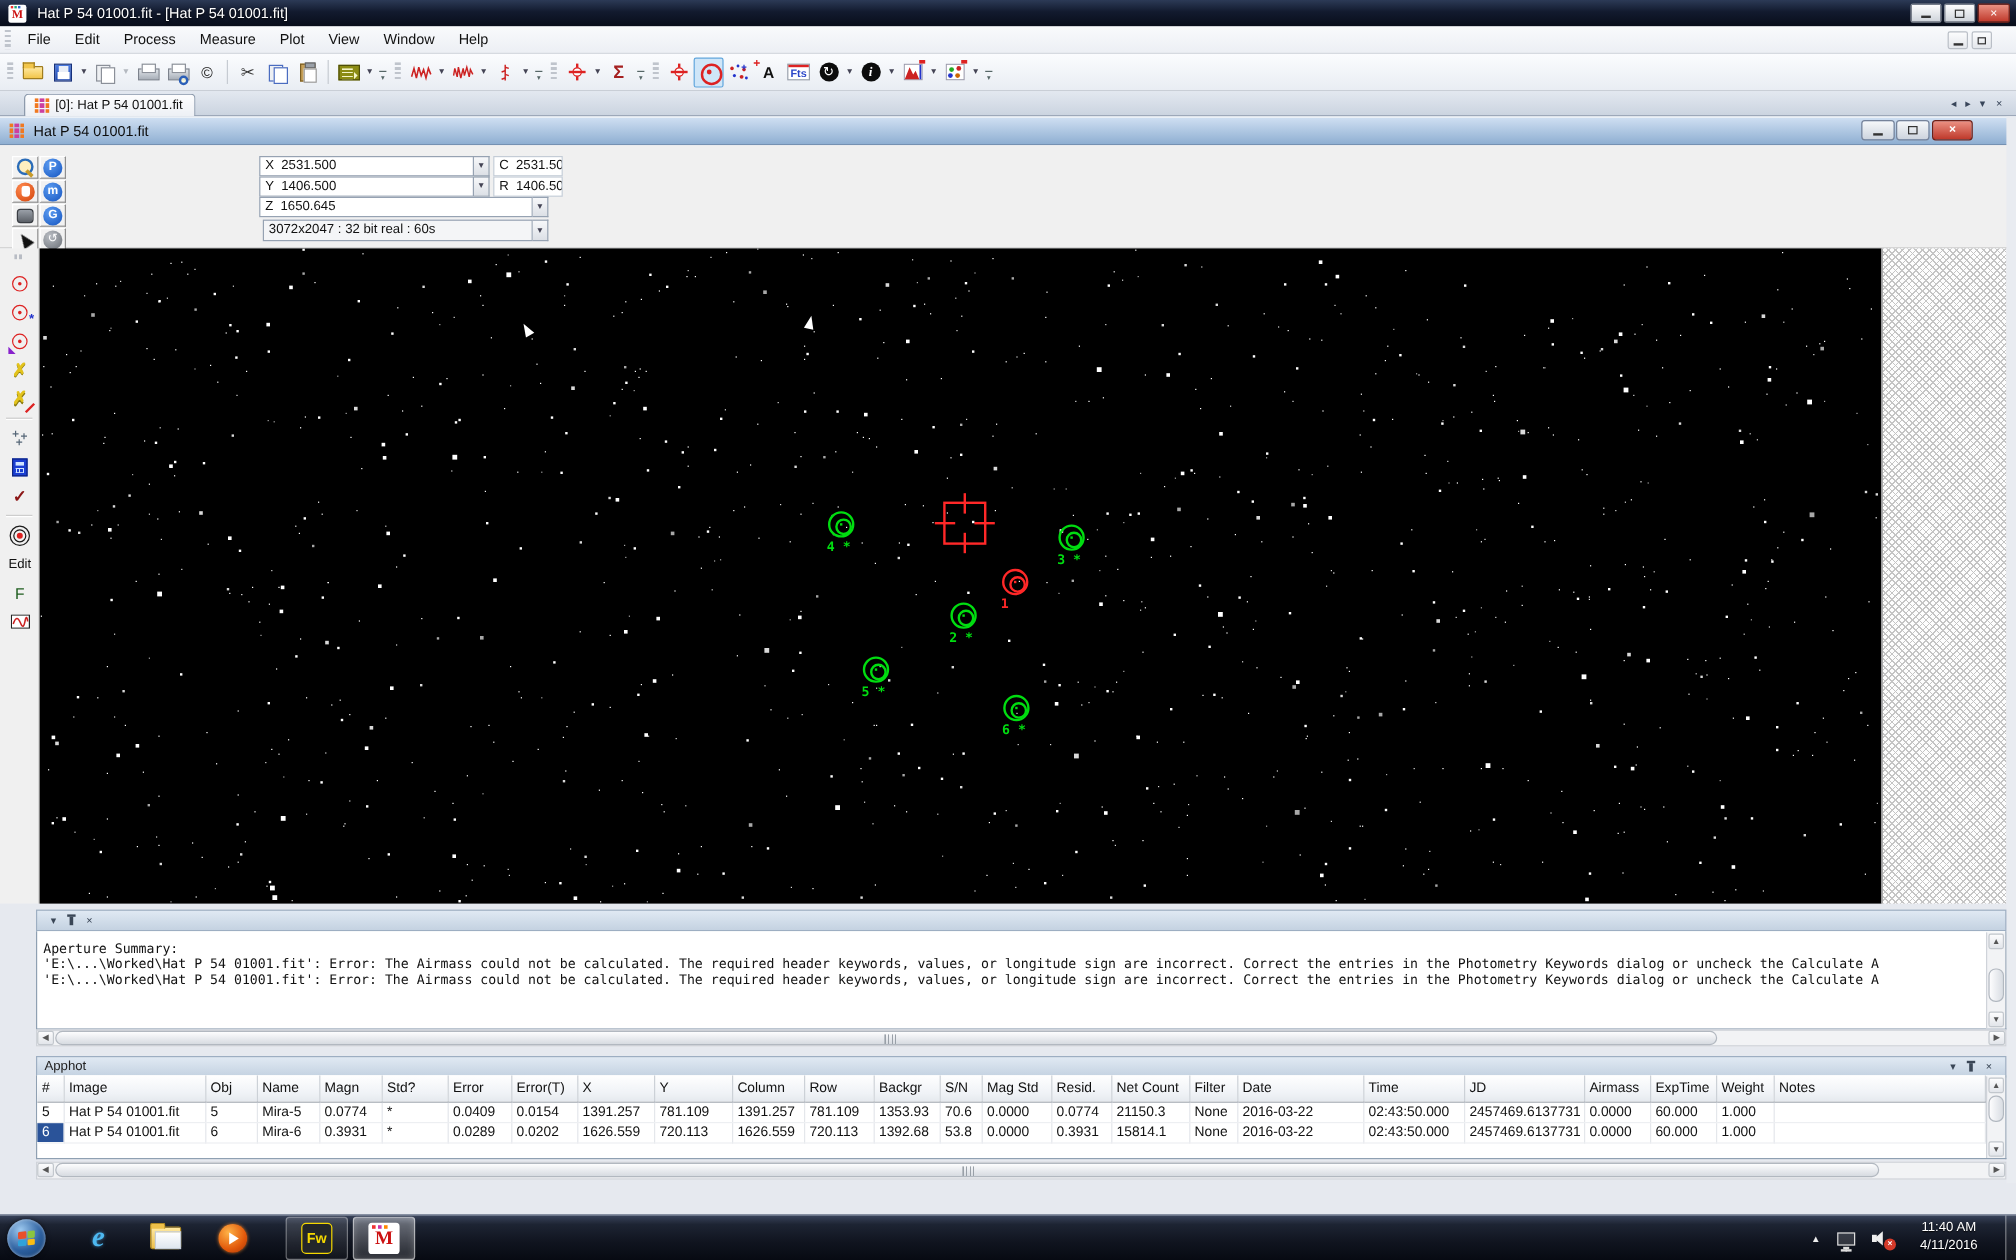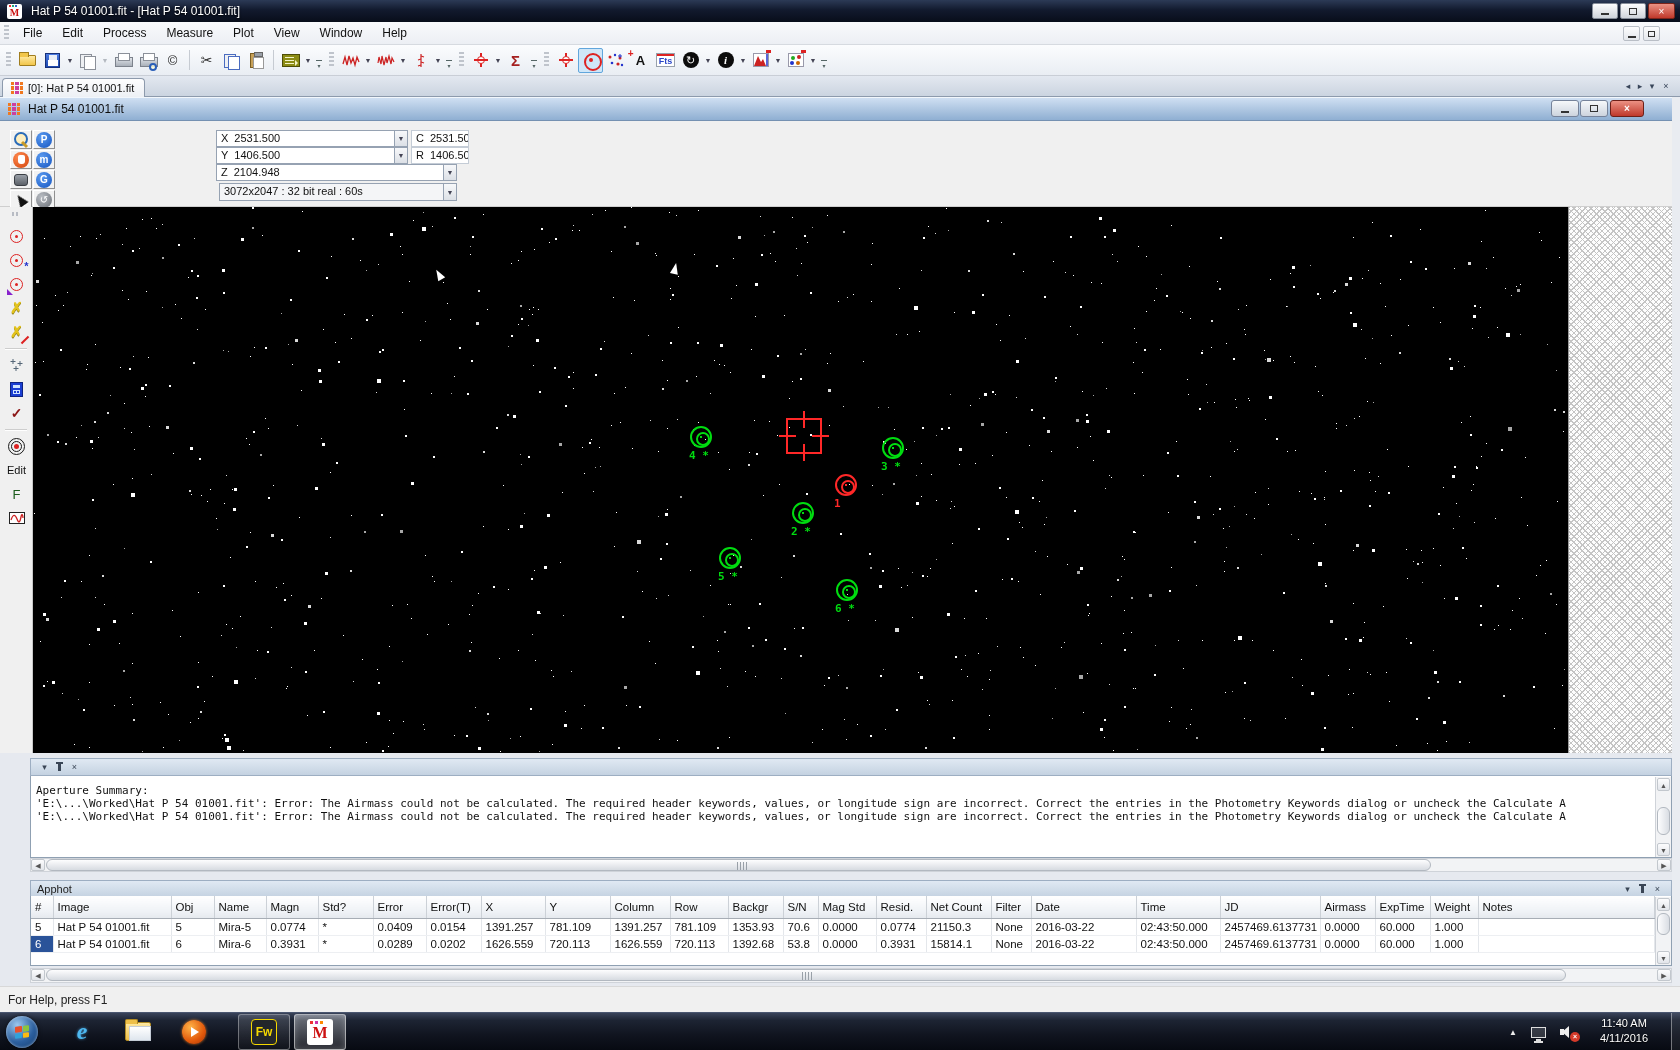--- a/index.html
+++ b/index.html
@@ -79,21 +79,21 @@
   .amark-wrap{position:relative;font-weight:bold;font-size:13px;color:#111;}
   .am-plus{position:absolute;left:-8px;top:-5px;color:#d22;font-size:10px;font-weight:bold;font-style:normal;}
   .ic-fts{font-size:9px;font-weight:bold;color:#2a46c8;border:1px solid #98a0ac;background:#fff;padding:2px 2px 0;position:relative;line-height:10px;}
   .ic-fts::before{content:'';position:absolute;left:0;top:0;right:0;height:2px;background:#d22;}
   .ic-globe,.ic-info{width:16px;height:16px;border-radius:50%;background:#0c0c0c;color:#fff;font-size:11px;line-height:16px;text-align:center;}
   .ic-info{font-family:"Liberation Serif",serif;font-style:italic;font-weight:bold;}
   .svg-ic{display:block;}
 
   
   #tabbar{left:0;top:76px;width:1680px;height:21px;background:linear-gradient(#e3e8f0,#cbd4e0);border-bottom:1px solid #8d9aac;}
-  #tab0{position:absolute;left:2px;top:2px;height:19px;display:flex;align-items:center;gap:5px;padding:0 10px 0 8px;
+  #tab0{position:absolute;left:20px;top:2px;height:19px;display:flex;align-items:center;gap:5px;padding:0 10px 0 8px;
     background:linear-gradient(#fdfdfe,#edf0f5);border:1px solid #8d9aac;border-bottom:none;border-radius:4px 4px 0 0;font-size:11px;}
   .mgrid{width:12px;height:12px;display:grid;grid-template-columns:repeat(3,1fr);grid-template-rows:repeat(3,1fr);gap:1px;}
   .mgrid i{display:block;}
   .tab-nav{position:absolute;top:4px;width:12px;height:13px;font-size:9px;color:#39465a;text-align:center;line-height:13px;}
 
   
   #innerbar{left:0;top:97px;width:1680px;height:24px;display:flex;align-items:center;
     background:linear-gradient(#cfdff2,#8fafd2);border-top:1px solid #f2f7fc;border-bottom:1px solid #7591b2;}
   #inner-title{margin-left:8px;font-size:12px;color:#0d0d0d;}
   .icap{position:absolute;top:100px;height:17px;border-radius:3px;border:1px solid #76839a;
@@ -482,21 +482,21 @@
       <span>Y</span>
         <span>1406.500</span>
     </span>
     <span class="ro-dd" style="left:395px;top:26px;">▼</span>
     <span class="ro-field" style="left:411px;top:26px;width:58px;border-color:#c4ccd6;">
       <span>R</span>
         <span>1406.500</span>
     </span>
     <span class="ro-field" style="left:216px;top:43px;width:228px;">
       <span>Z</span>
-        <span>2104.948</span>
+        <span>1650.645</span>
     </span>
     <span class="ro-dd" style="left:444px;top:43px;">▼</span>
     <span class="ro-field" style="left:219px;top:62px;width:225px;height:18px;background:#f4f5f7;">
       <span>3072x2047 : 32 bit real : 60s</span>
     </span>
     <span class="ro-dd" style="left:444px;top:62px;height:18px;">▼</span>
   </div>
 
   <div id="leftstrip" class="abs">
     <i class="ls-grip"></i>
@@ -744,23 +744,20 @@
     <span class="vs-arrow" style="bottom:1px;">▼</span>
   </div>
   <div class="hscroll" style="top:968px;height:15px;">
     <span class="hs-arrow" style="left:0;">◀</span>
     <span class="hs-thumb" style="left:15px;width:1520px;">
         <span class="hs-grip" style="left:755px;"></span>
       </span>
     <span class="hs-arrow" style="right:0;">▶</span>
   </div>
 
-  <div id="statusbar" class="abs">
-    <span id="status-text">For Help, press F1</span>
-  </div>
 
   <div id="taskbar" class="abs">
     <span id="start-orb">
       <span class="orb-flag">
           <i style="background:#e8502b;"></i>
           <i style="background:#8bc53f;"></i>
           <i style="background:#30a2da;"></i>
           <i style="background:#fbbc12;"></i>
         </span>
     </span>

